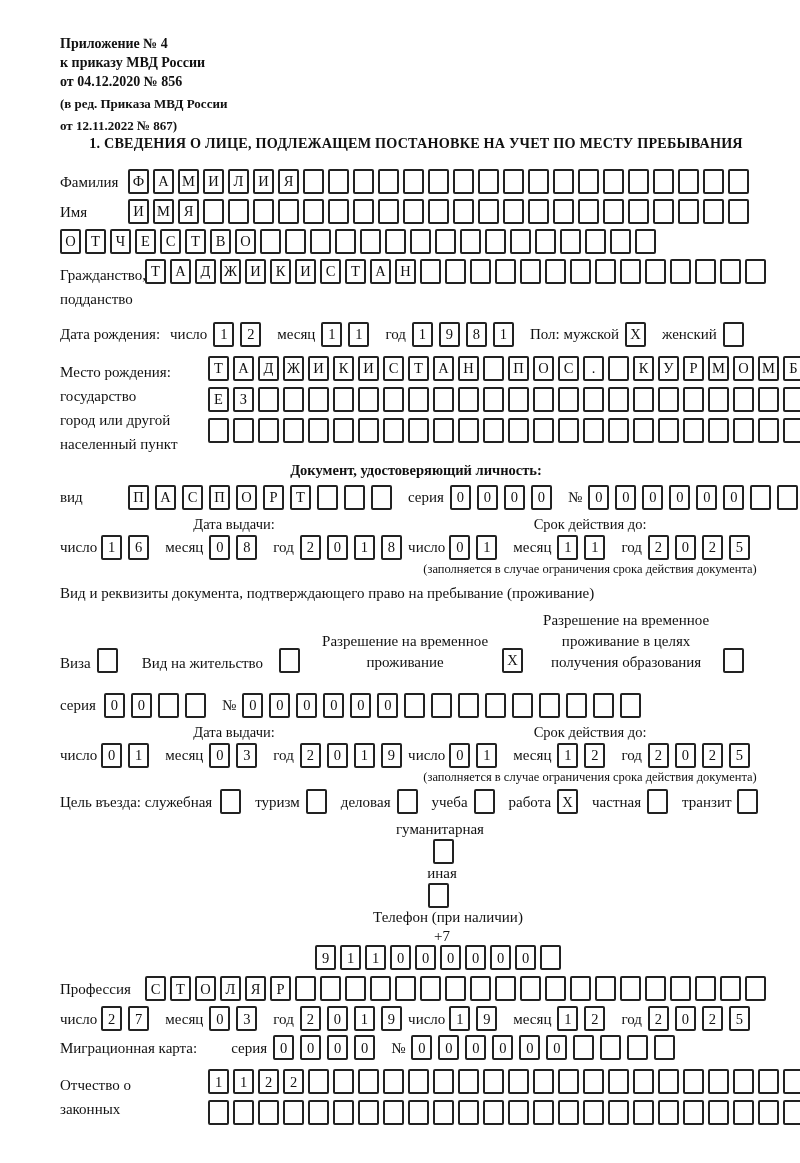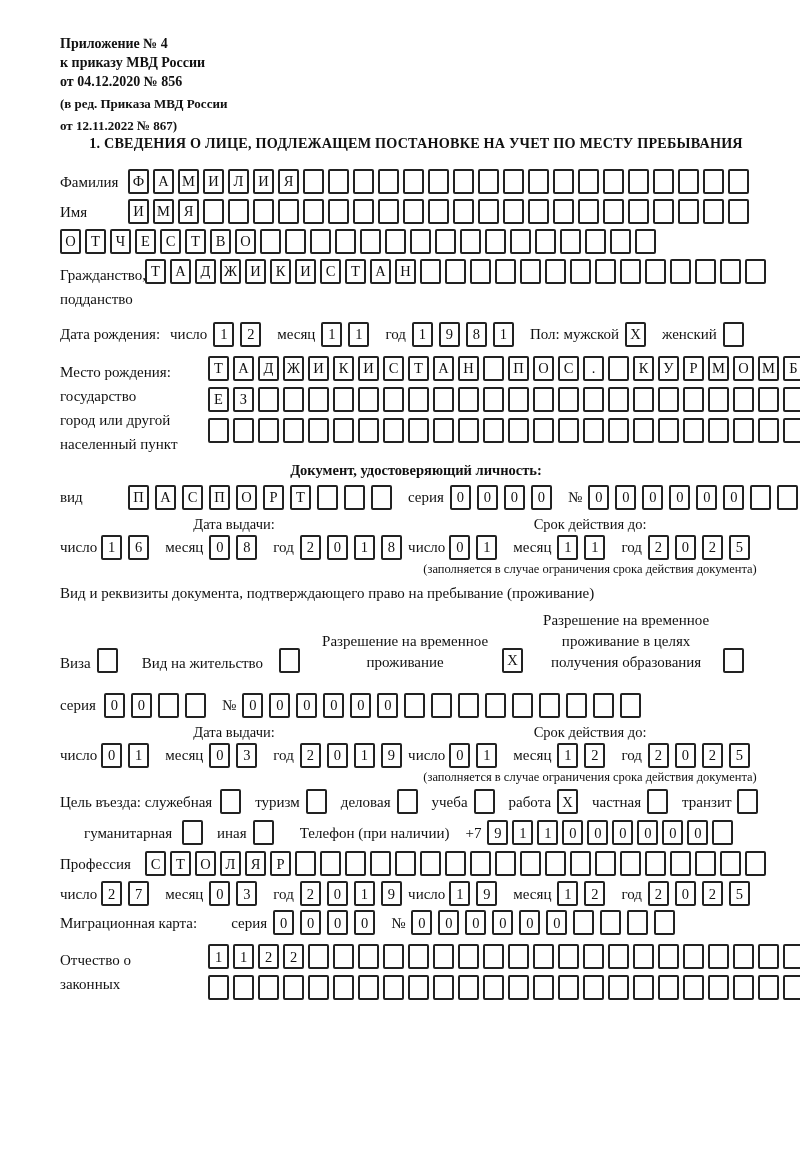--- a/index.html
+++ b/index.html
@@ -47,21 +47,21 @@
   .date-note { font-size:12.5px; margin-top:2px; text-align:center; white-space:nowrap; }
 
   .para { line-height:22px; margin-bottom:4px; }
   .cbrow { display:flex; align-items:flex-end; margin-bottom:20px;font-family:Liberation Serif, serif; }
   .cbrow .gap { width:12px; flex:none; }
   .cbl { padding-top:4px; }
   .center-lbl { text-align:center; line-height:21px; padding-top:2px; }
 
   .purpose-row { display:flex; align-items:center; margin-bottom:6px; }
   .purpose-row .pl { padding:0 6px 0 10px; }
-  .indent { margin-left:24px; }
+  .indent { margin-left:48px;flex-direction:column; }
 </style>
 </head>
 <body>
 
 <div class="page">
 
   
   <div class="hdr-wrap">
     <div class="hdr">
       <div>Приложение № 4</div>

